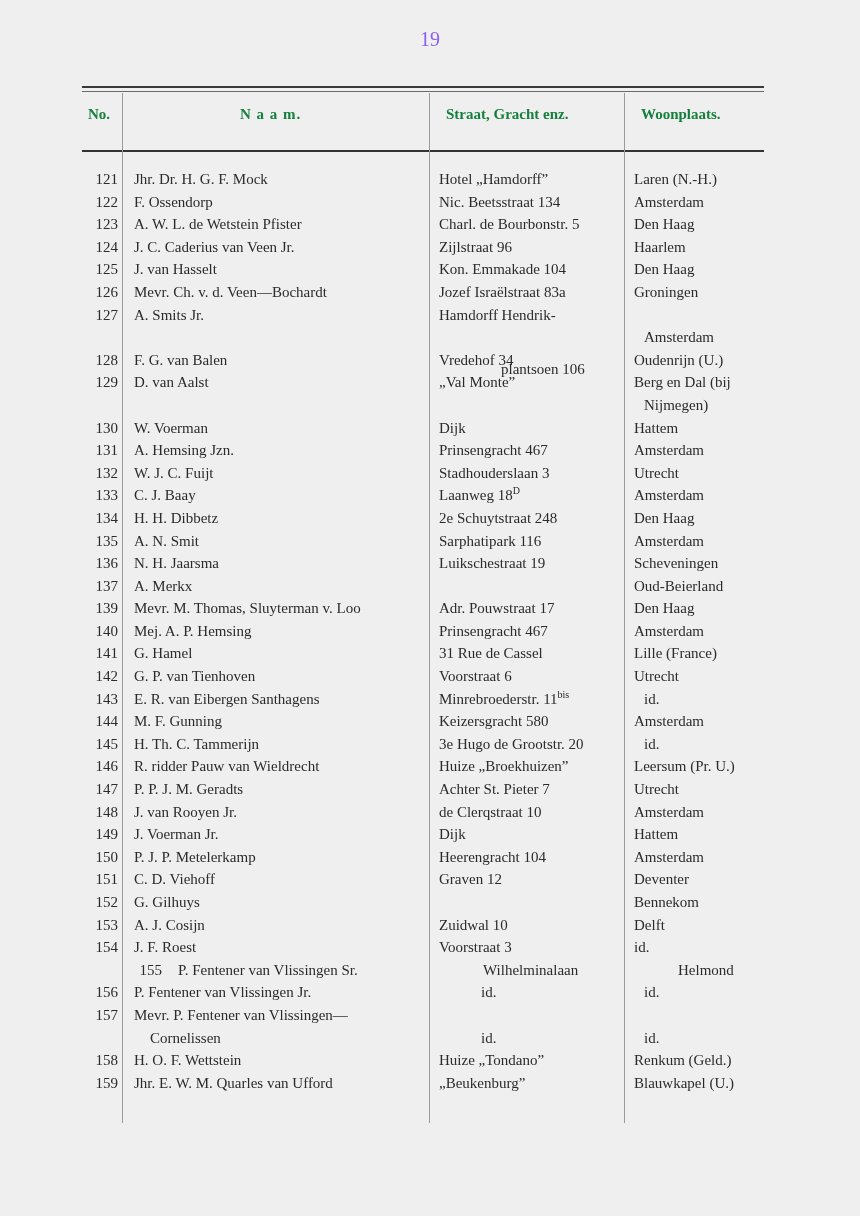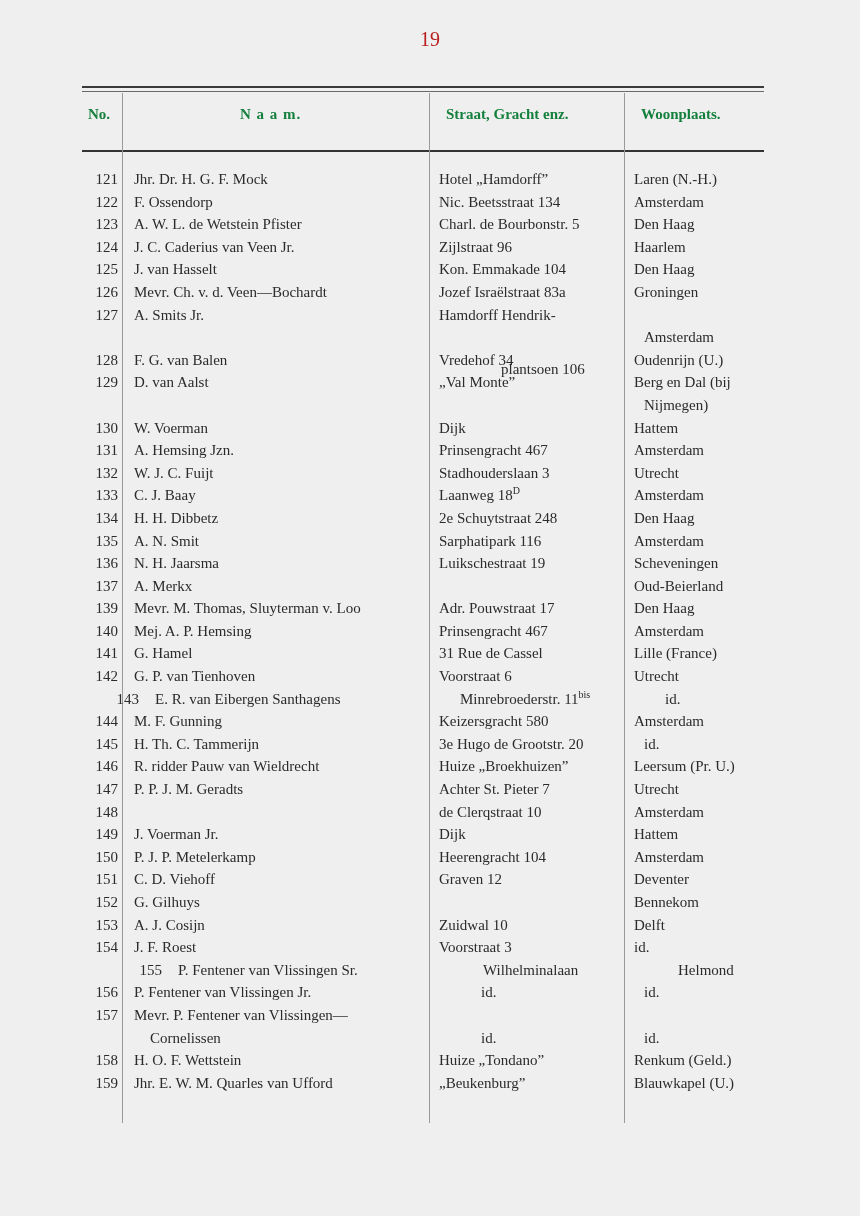--- a/index.html
+++ b/index.html
@@ -5,21 +5,21 @@
     html, body { margin: 0; padding: 0; }
     body {
       width: 860px; height: 1216px; overflow: hidden;
       background: #efefef;
       color: #2b2b2b;
       font-family: "Liberation Serif", "DejaVu Serif", serif;
       position: relative;
     }
     .page-number {
       position: absolute; top: 28px; left: 0; width: 860px;
-      text-align: center; font-size: 20px; color: #b91c1c;
+      text-align: center; font-size: 20px; color: #8b5cf6;
     }
     .rule-top1 { position: absolute; left: 82px; width: 682px; top: 86px; height: 0; border-top: 2.5px solid #3a3a3a; }
     .rule-top2 { position: absolute; left: 82px; width: 682px; top: 91px; height: 0; border-top: 1.5px solid #6a6a6a; }
     .rule-head { position: absolute; left: 82px; width: 682px; top: 150px; height: 0; border-top: 2.5px solid #333; }
     .vline { position: absolute; width: 0; border-left: 1px solid #9a9a9a; }
     .v1 { left: 122px; top: 93px; height: 1030px; }
     .v2 { left: 429px; top: 93px; height: 1030px; }
     .v3 { left: 624px; top: 93px; height: 1030px; }
     .header {
       position: absolute; top: 106px; font-weight: bold; font-size: 15px; color: #15803d;
@@ -311,21 +311,21 @@
       <span class="naam">
         <span class="cell-line"><span>G. P. van Tienhoven</span></span>
       </span>
       <span class="straat">
         <span class="cell-line"><span>Voorstraat 6</span></span>
       </span>
       <span class="woon">
         <span class="cell-line"><span>Utrecht</span></span>
       </span>
     </div>
-    <div class="row" style="height: 22.6px; margin-left: 21px;">
+    <div class="row" style="height: 22.6px;">
       <span class="no">143</span>
       <span class="naam">
         <span class="cell-line"><span>E. R. van Eibergen Santhagens</span></span>
       </span>
       <span class="straat">
         <span class="cell-line"><span>Minrebroederstr. 11</span><sup>bis</sup></span>
       </span>
       <span class="woon">
         <span class="cell-line id-woon"><span>id.</span></span>
       </span>
@@ -373,20 +373,23 @@
       </span>
       <span class="straat">
         <span class="cell-line"><span>Achter St. Pieter 7</span></span>
       </span>
       <span class="woon">
         <span class="cell-line"><span>Utrecht</span></span>
       </span>
     </div>
     <div class="row" style="height: 22.6px;">
       <span class="no">148</span>
+      <span class="naam">
+        <span class="cell-line"><span>J. van Rooyen Jr.</span></span>
+      </span>
       <span class="straat">
         <span class="cell-line"><span>de Clerqstraat 10</span></span>
       </span>
       <span class="woon">
         <span class="cell-line"><span>Amsterdam</span></span>
       </span>
     </div>
     <div class="row" style="height: 22.6px;">
       <span class="no">149</span>
       <span class="naam">

